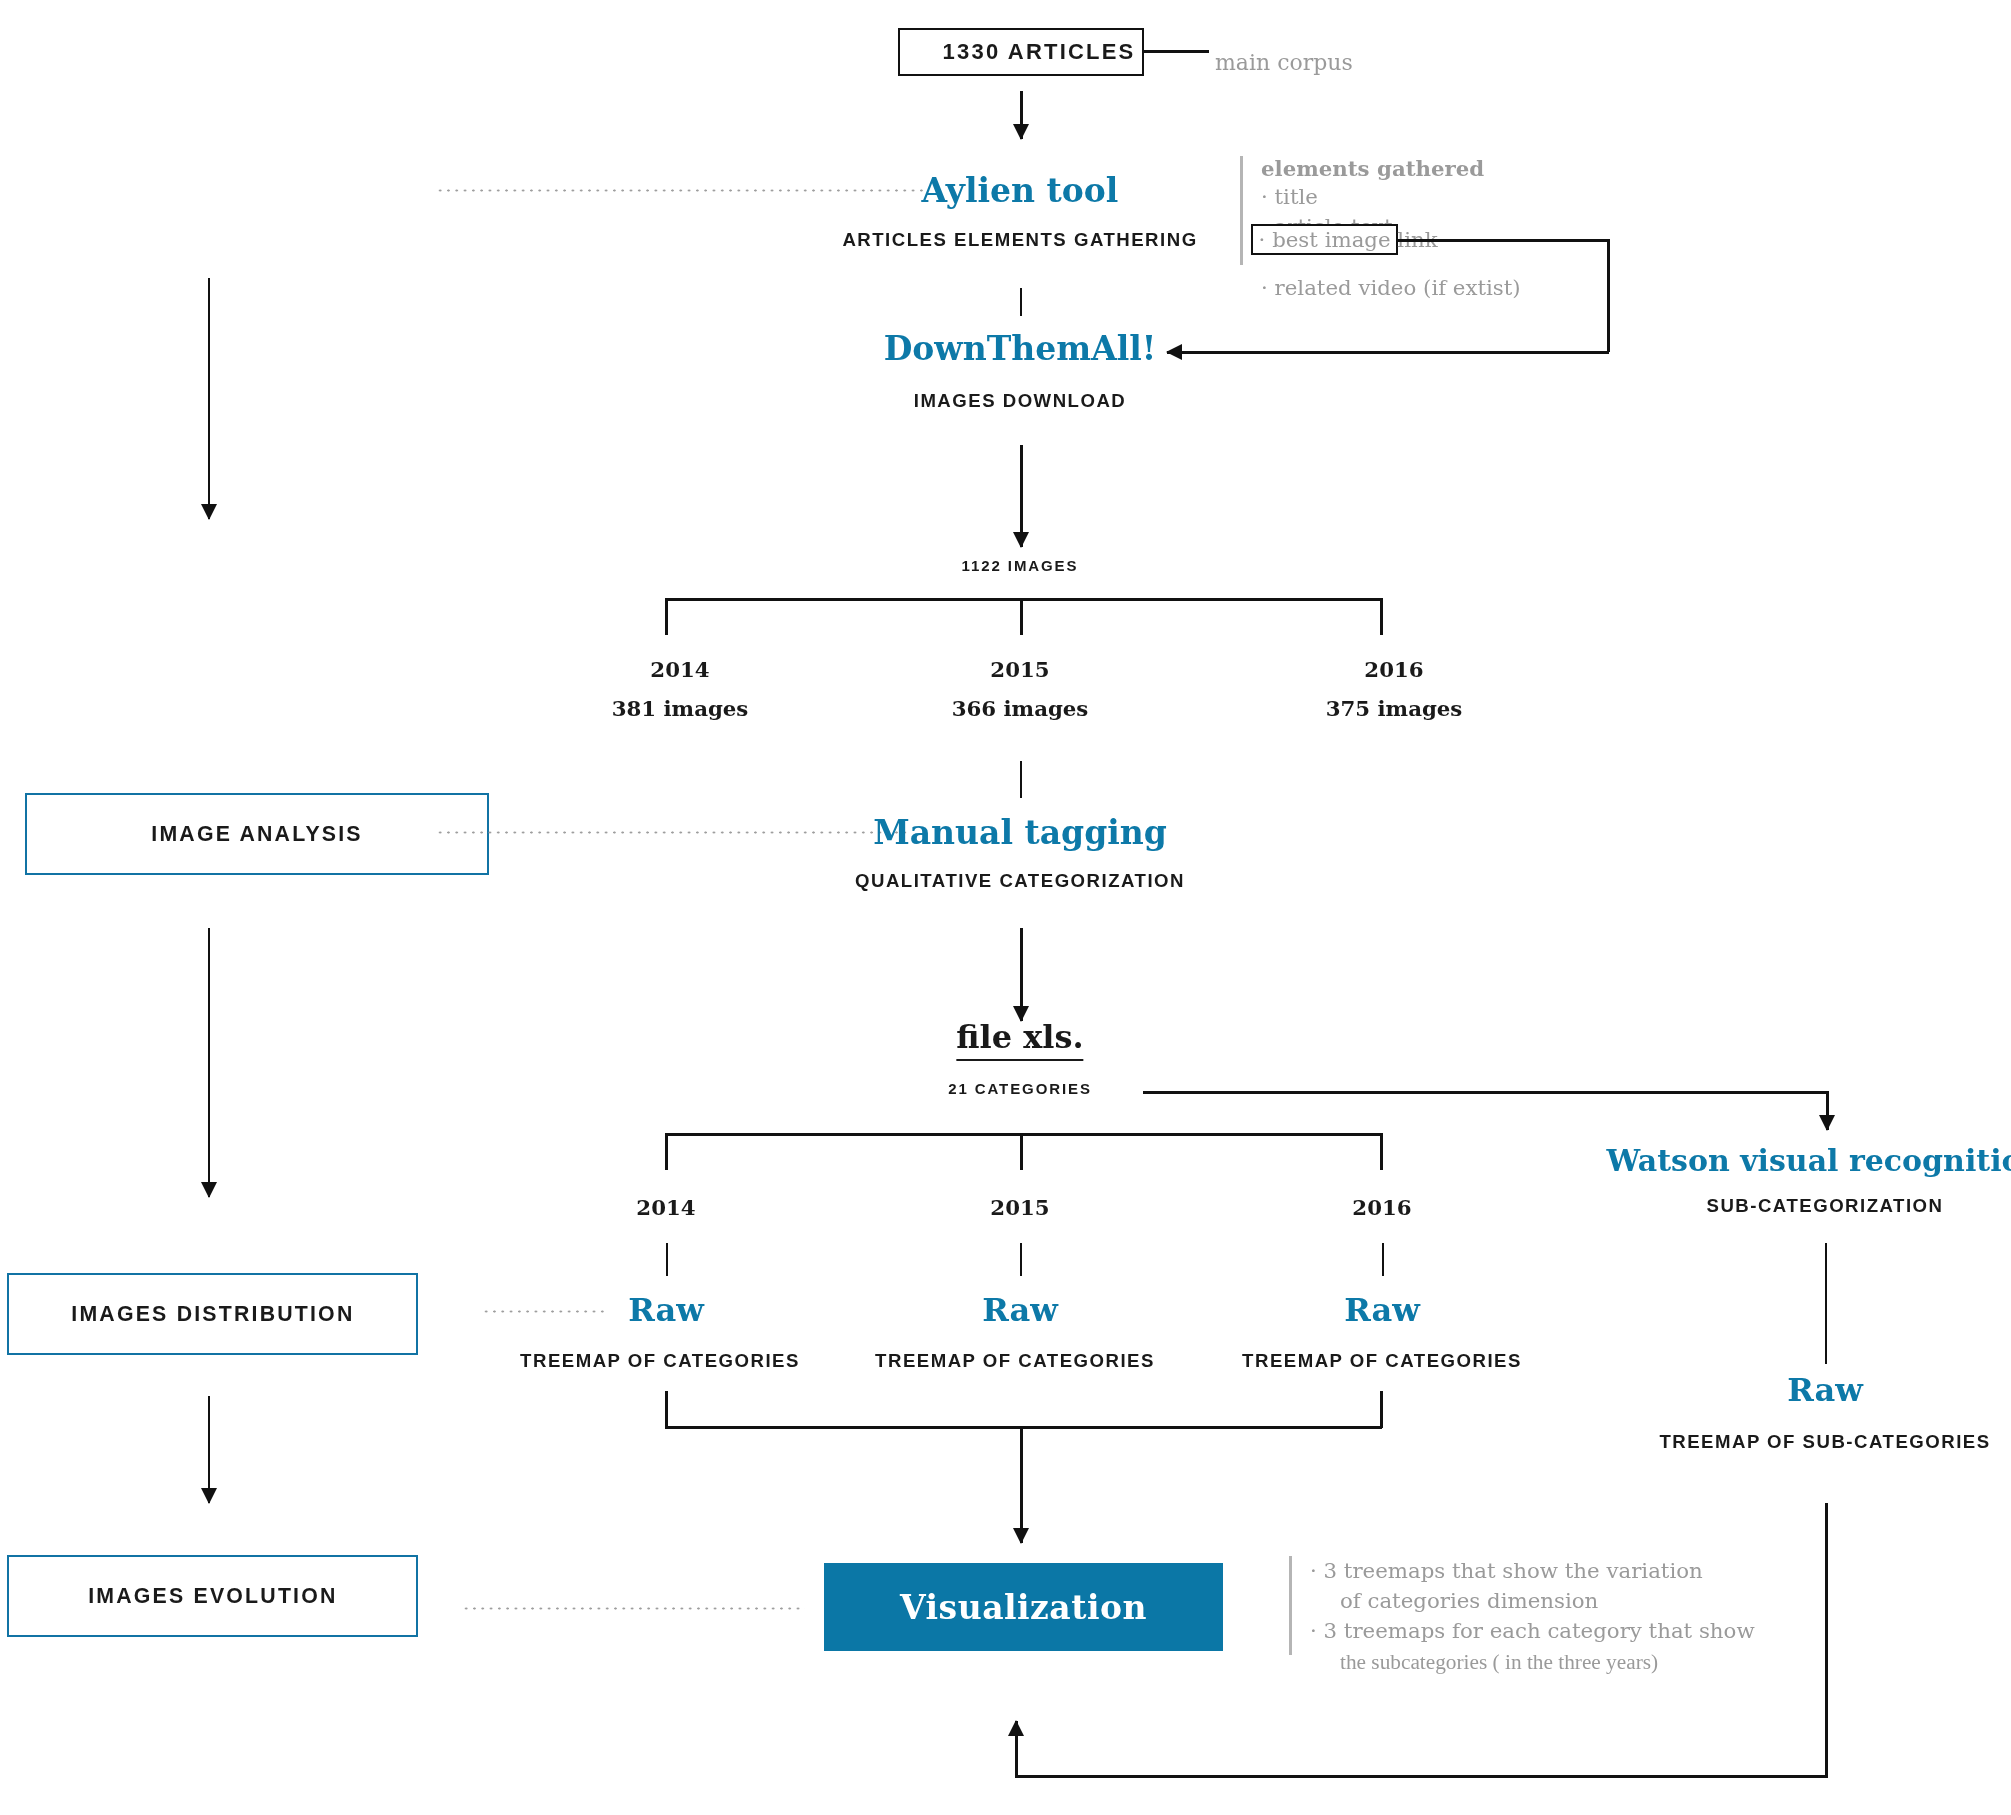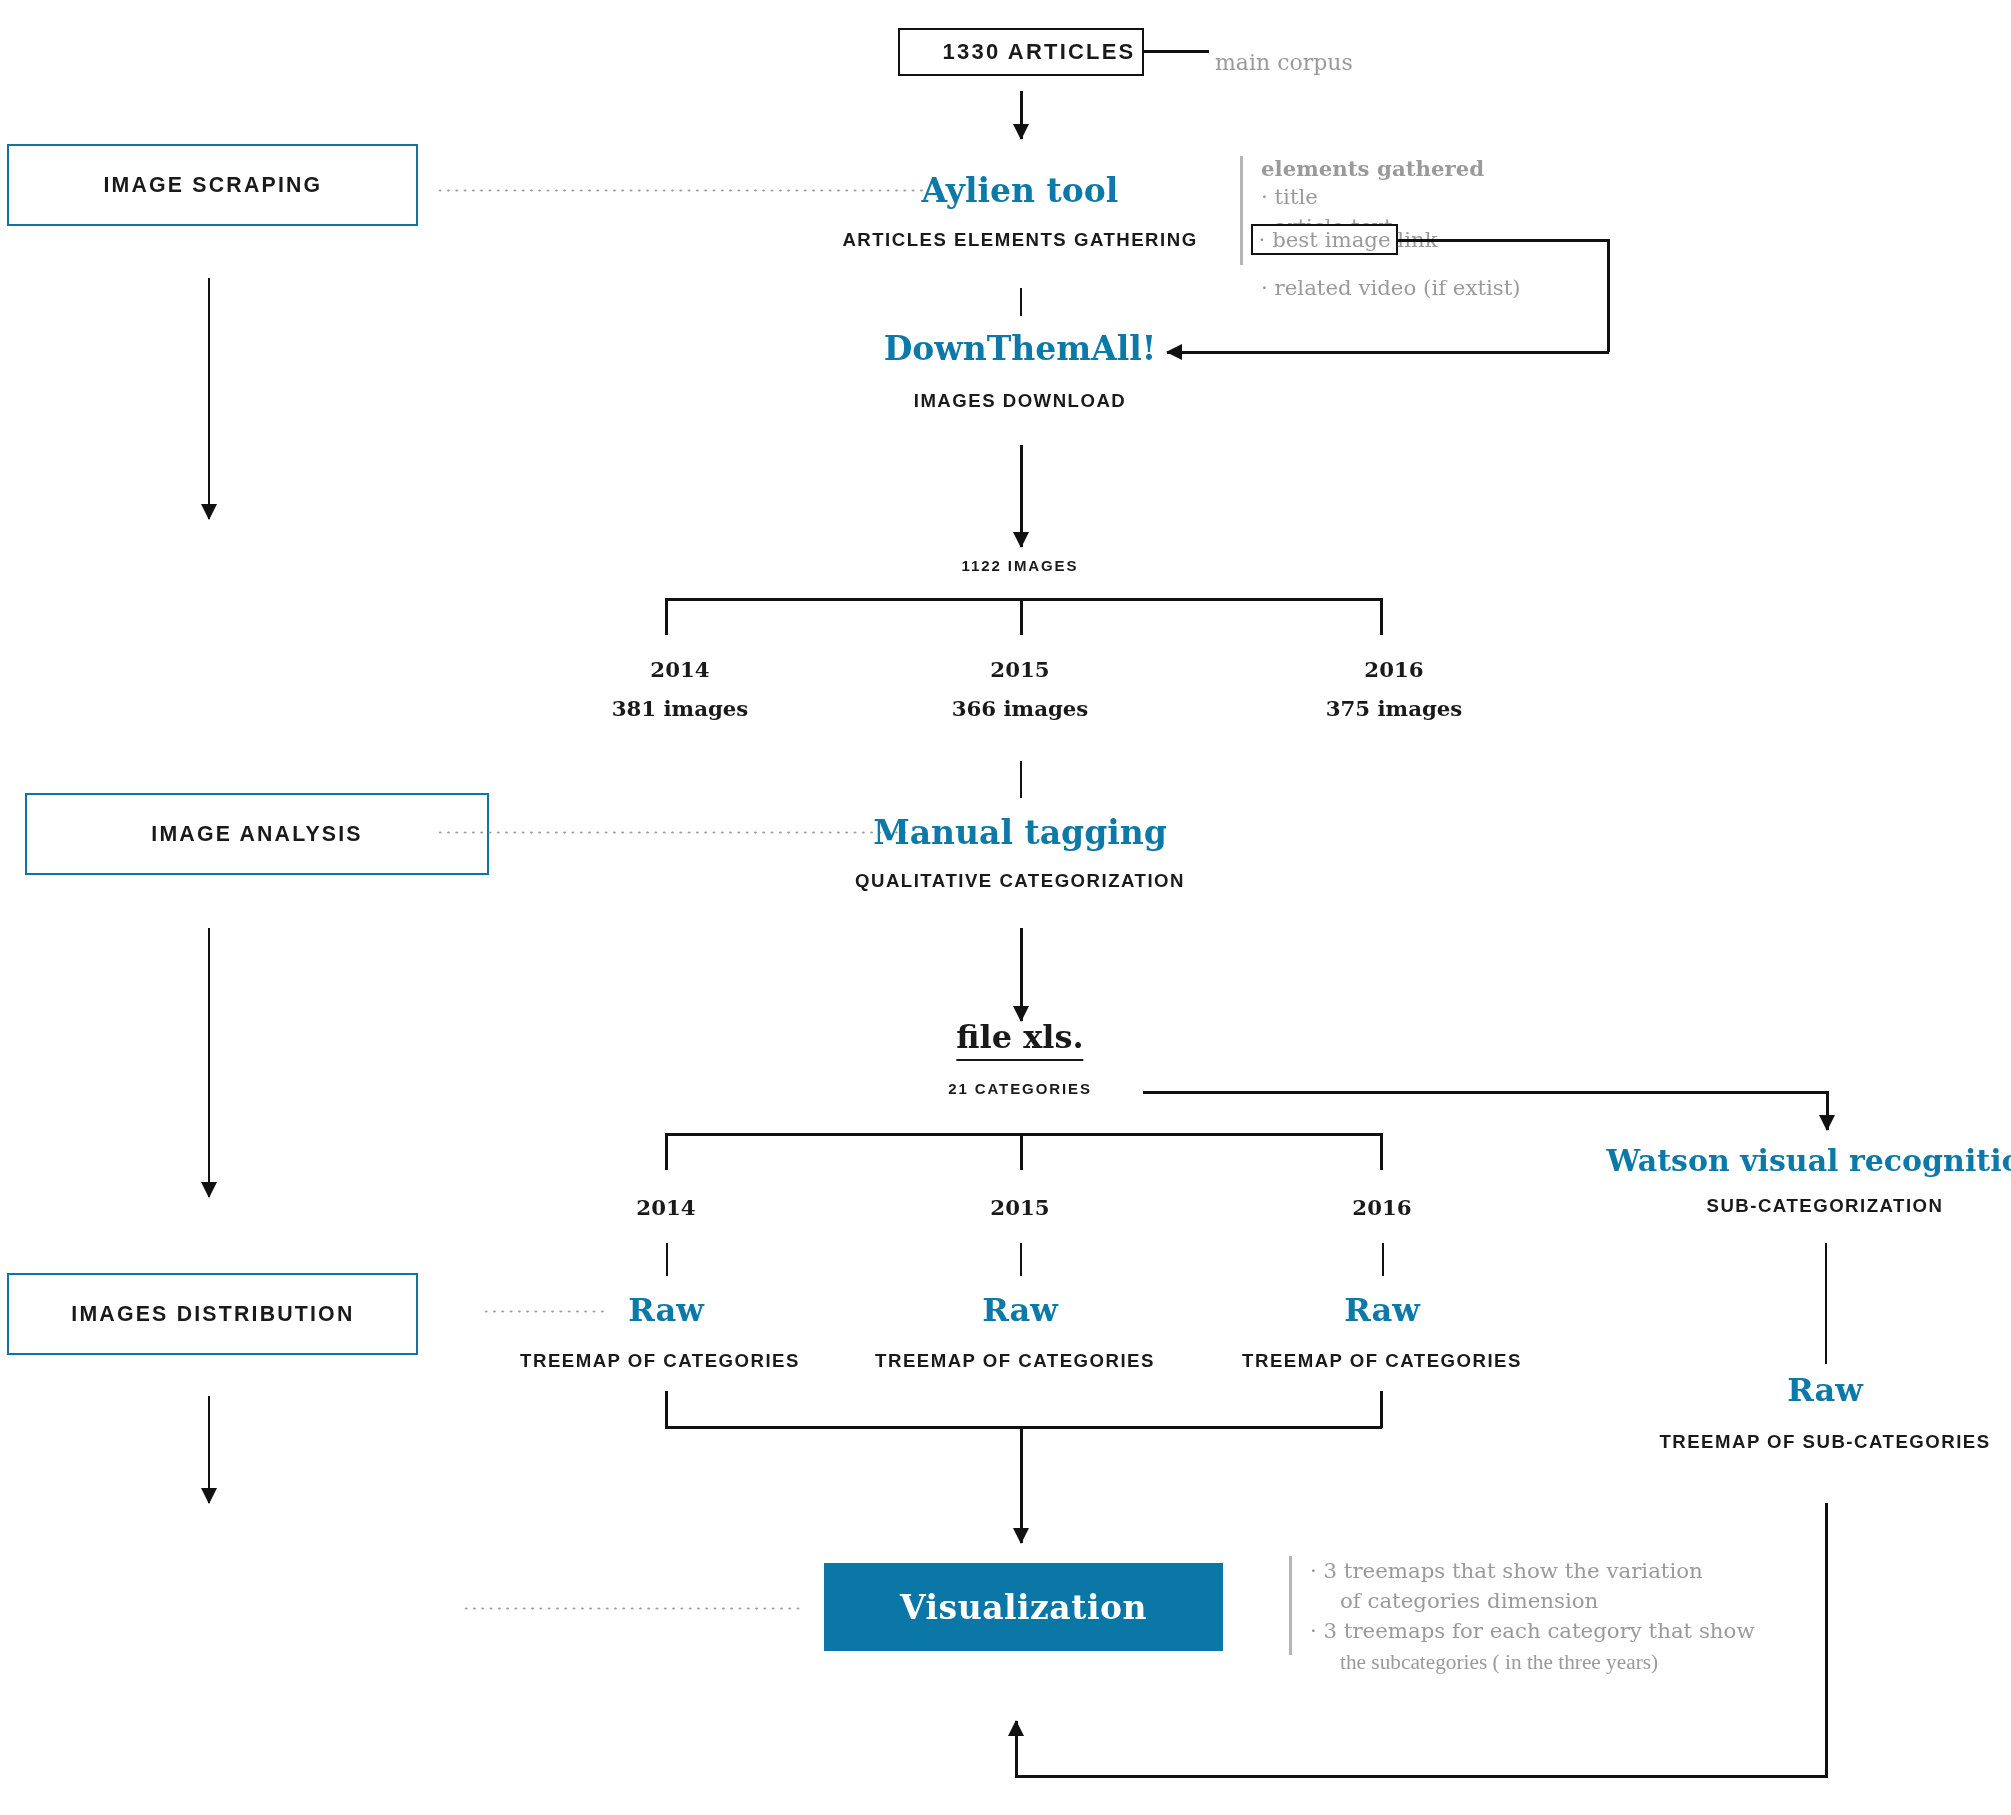--- a/index.html
+++ b/index.html
@@ -161,28 +161,28 @@
 
   <div class="abs corpus-box" style="left:898px; top:28px; width:246px; height:48px;padding-left:36px;">
     <span class="caps">1330 ARTICLES</span>
   </div>
 
   <div class="abs hline" style="left:1144px; top:50px; width:65px;"></div>
   <div class="abs serif-grey" style="left:1215px; top:50px; font-size:22px;">main corpus</div>
 
   <div class="abs vline arrow-down" style="left:1020px; top:91px; height:48px;"></div>
 
-  <div class="abs stage-box" style="left:7.4px; top:144px; width:411px; height:82px;">
-    <span class="caps">IMAGE SCRAPING</span>
-  </div>
   <div class="abs stage-box" style="left:25px; top:793px; width:464px; height:82px;">
     <span class="caps">IMAGE ANALYSIS</span>
   </div>
   <div class="abs stage-box" style="left:7.4px; top:1273px; width:411px; height:82px;">
     <span class="caps">IMAGES DISTRIBUTION</span>
+  </div>
+  <div class="abs stage-box" style="left:7.4px; top:1555px; width:411px; height:82px;">
+    <span class="caps">IMAGES EVOLUTION</span>
   </div>
 
   <div class="abs thin-v arrow-down" style="left:208px; top:278px; height:241px;"></div>
   <div class="abs thin-v arrow-down" style="left:208px; top:928px; height:269px;"></div>
   <div class="abs thin-v arrow-down" style="left:208px; top:1396px; height:107px;"></div>
 
   <div class="abs dotted" style="left:436px; top:189px; width:487px;"></div>
   <div class="abs dotted" style="left:436px; top:831px; width:473px;"></div>
   <div class="abs dotted" style="left:482px; top:1310px; width:125px;"></div>
   <div class="abs dotted" style="left:462px; top:1607px; width:343px;"></div>

